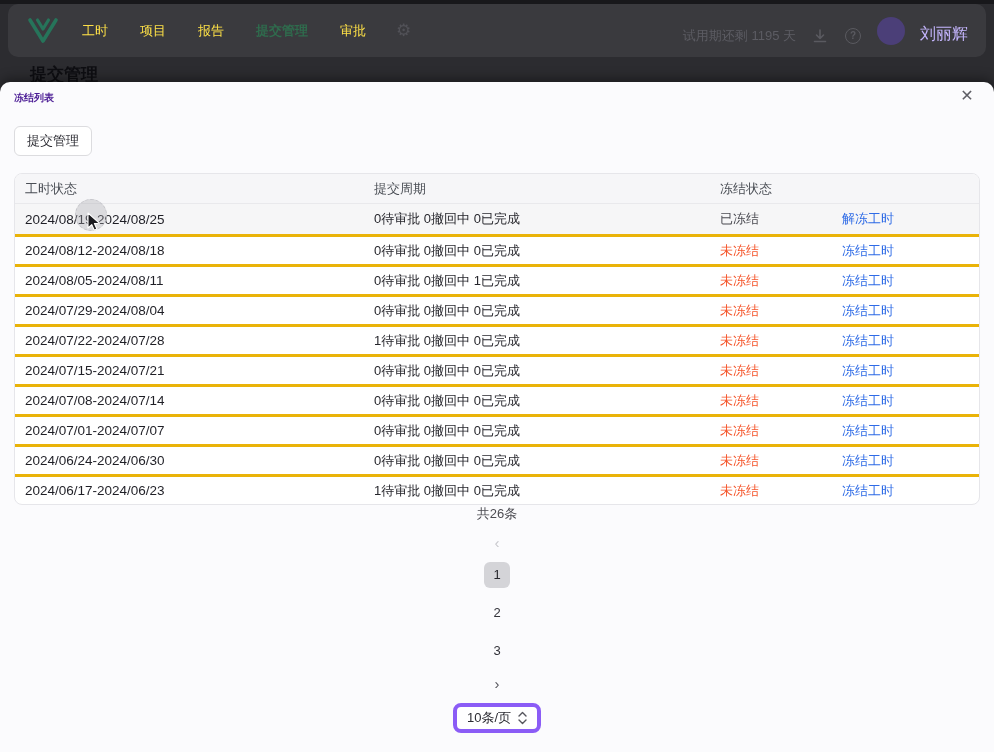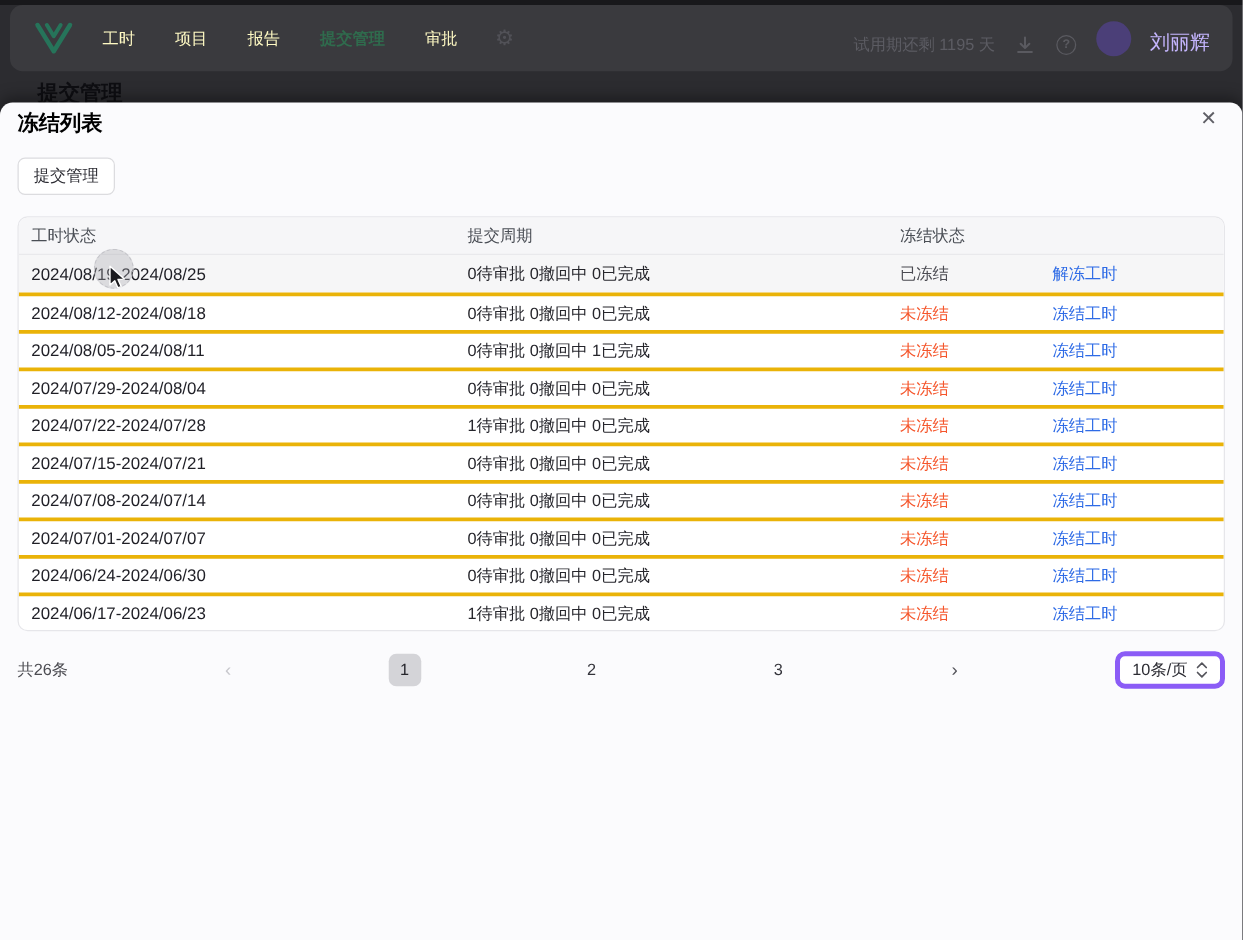--- a/index.html
+++ b/index.html
@@ -8,60 +8,60 @@
 
   .stage { position:relative; width:994px; height:752px; overflow:hidden; background:#2c2c30; }
 
   
   .backdrop { position:absolute; inset:0; background:#2c2c30; }
   .backdrop::before { content:""; position:absolute; top:0; left:0; right:0; height:4px; background:#18181b; }
   .topbar { position:absolute; top:4px; left:8px; right:8px; height:53px; background:#3a3a3e; border-radius:10px;
             display:flex; align-items:center; padding:0 18px; }
   .logo { width:34px; height:30px; flex:0 0 auto; margin-right:22px; }
   .nav { display:flex; gap:32px; align-items:center; }
-  .nav-item { font-size:13px; color:#fef9c3; cursor:pointer; white-space:nowrap; }
+  .nav-item { font-size:13px; color:#fde047; cursor:pointer; white-space:nowrap; }
   .nav-item.active { color:#2f6b4d; font-weight:bold; }
   .gear { font-size:17px; color:#515157; margin-left:30px; cursor:pointer; line-height:1; }
   .topbar-right { margin-left:auto; display:flex; align-items:flex-end; gap:15px; }
   .trial { font-size:13px; color:#5c5c63; white-space:nowrap; }
   .tb-icon { width:18px; height:18px; display:flex; align-items:center; justify-content:center; cursor:pointer; }
   .help-circle { width:16px; height:16px; border:1.5px solid #5a5a60; border-radius:50%; color:#5a5a60;
                  font-size:10px; display:flex; align-items:center; justify-content:center; font-weight:bold; }
   .avatar { width:28px; height:28px; border-radius:50%; background:#4b3f78; color:#6b5fa0; font-size:10px;
             display:flex; align-items:center; justify-content:center; cursor:pointer; }
   .user-name { font-size:16px; color:#c4b5fd;font-family:Liberation Mono, monospace; }
   .page-title { position:absolute; left:30px; top:63px; font-size:17px; font-weight:bold; color:#0e0e12; }
 
   
   .drawer { position:absolute; left:0; right:0; top:82px; bottom:0; background:#fbfbfd;
             border-radius:10px 10px 0 0; box-shadow:0 -3px 12px rgba(0,0,0,.4); padding:0 14px; }
   .drawer-head { position:relative; height:24px; padding-top:5px; }
-  .drawer-title { font-size:17px; font-weight:bold; color:#000000; }
+  .drawer-title { font-size:10px; font-weight:bold; color:#4c1d95; }
   .drawer-close { position:absolute; right:3px; top:4px; font-size:16px; color:#5f5f66; cursor:pointer;
                   width:20px; height:20px; text-align:center; line-height:20px; }
   .btn { display:inline-block; margin-top:20px; padding:5px 12px; font-size:13px; color:#2c2c33;
          background:#fff; border:1px solid #dcdcdf; border-radius:6px; cursor:pointer; }
 
   
   .table { margin-top:17px; background:#fff; border:1px solid #e6e6ea; border-radius:8px; overflow:hidden; }
   .trow, .thead { display:grid; grid-template-columns:349px 346px 122px 1fr; align-items:center; height:30px; }
   .thead { background:#f6f6f8; border-bottom:1px solid #e9e9ec; }
   .thead .cell { font-size:13px; color:#4a4e55; font-weight:500; }
   .cell { padding-left:10px; white-space:nowrap; overflow:hidden; }
   .trow { border-top:3px solid #eab308; font-size:13px; color:#26262c; }
   .trow:first-child { border-top:none; }
   .trow.hover { background:#f6f6f7; }
   .cell-period { font-size:13.5px; color:#1f1f26; }
   .freeze-frozen { color:#4b4b52; }
   .freeze-unfrozen { color:#f5562c; }
   .action-link { color:#2e6be6; cursor:pointer; }
 
   
-  .pagination { margin-top:16px; display:flex; justify-content:space-between; align-items:center; gap:12px;
-                font-size:13px; color:#4c4c52; }
+  .pagination { display:flex; justify-content:flex-end; align-items:center; gap:12px;
+                font-size:13px; color:#4c4c52;flex-direction:column; }
   .pg-chevron { font-size:15px; line-height:1; cursor:pointer; padding:0 2px; }
   .pg-prev { color:#c8c8cd; }
   .pg-next { color:#55555c; }
   .pg-num { min-width:26px; height:26px; line-height:26px; text-align:center; border-radius:6px;
             cursor:pointer; color:#33333a; }
   .pg-num.active { background:#d4d4d8; color:#26262c; }
   .pg-size { height:30px; display:flex; align-items:center; gap:7px; padding:0 10px; background:#fff;
              border:4px solid #8b5cf6; border-radius:8px; cursor:pointer; color:#2c2c33; }
 
   

